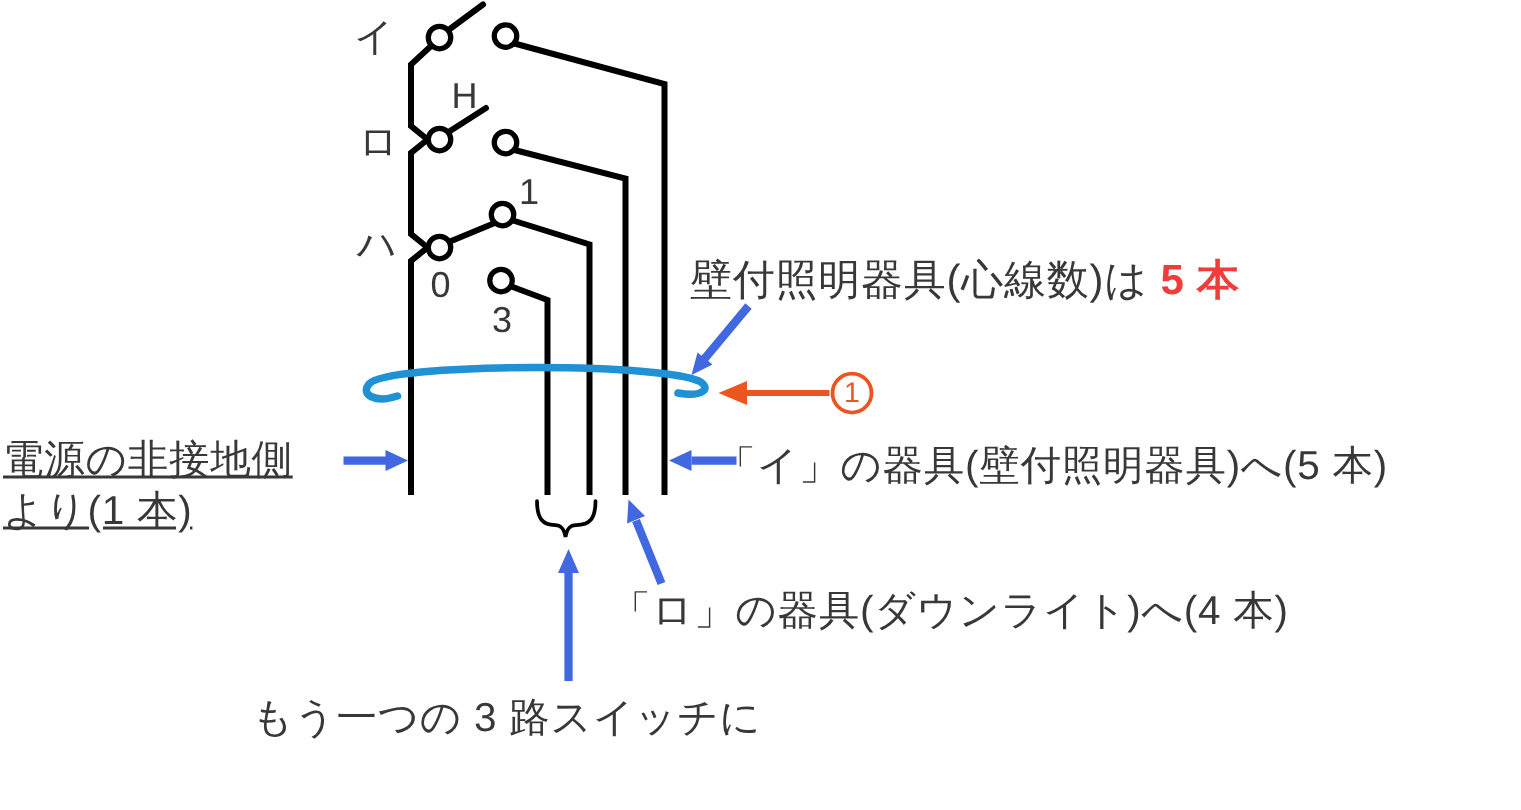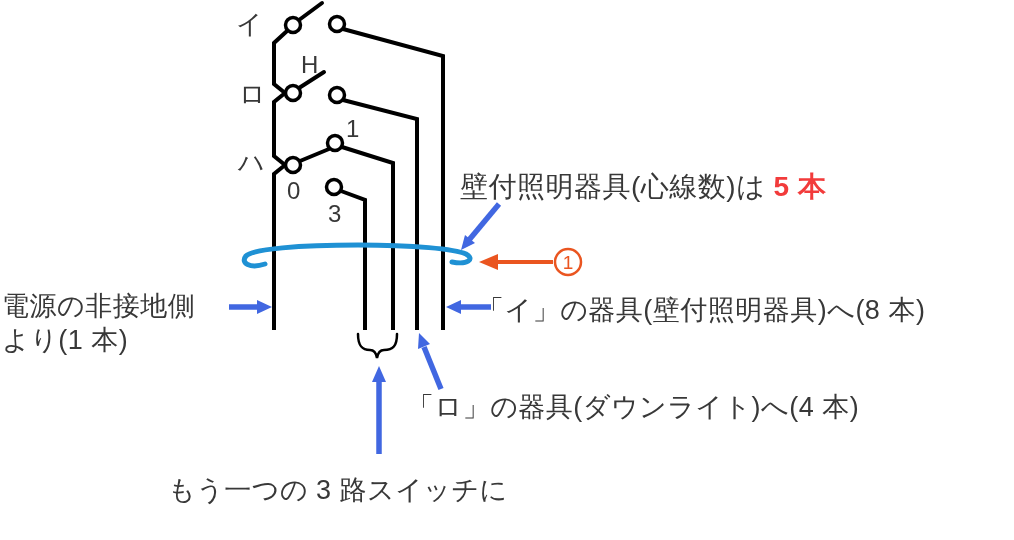--- a/index.html
+++ b/index.html
@@ -89,27 +89,27 @@
   <div class="sw-lbl" style="left:238px; top:149px;">ハ</div>
   <div class="num-lbl" style="left:301px; top:53px;">H</div>
   <div class="num-lbl" style="left:346px; top:117px;">1</div>
   <div class="num-lbl" style="left:287px; top:179px;">0</div>
   <div class="num-lbl" style="left:328px; top:202px;">3</div>
 
   <div class="lbl" style="left:460px; top:170px; font-size:28px;">
     <span>壁付照明器具(心線数)は </span><span class="title-red">5 本</span>
   </div>
 
-  <div class="lbl" style="left:2px; top:289px;">
+  <div class="lbl" style="left:2px; top:289px;text-decoration:underline;">
     <div>電源の非接地側</div>
     <div>より(1 本)</div>
   </div>
 
-  <div class="lbl" style="left:477px; top:293px;">「イ」の器具(壁付照明器具)へ(8 本)</div>
+  <div class="lbl" style="left:477px; top:293px;">「イ」の器具(壁付照明器具)へ(5 本)</div>
 
   <div class="lbl" style="left:407px; top:390px;">「ロ」の器具(ダウンライト)へ(4 本)</div>
 
-  <div class="lbl" style="left:168px; top:472px; line-height:37px;">
+  <div class="lbl" style="left:168px; top:460px; line-height:37px;">
     <div>もう一つの 3 路スイッチに</div>
   </div>
 
   <div class="marker-num">1</div>
 </div>
 
 </body></html>

